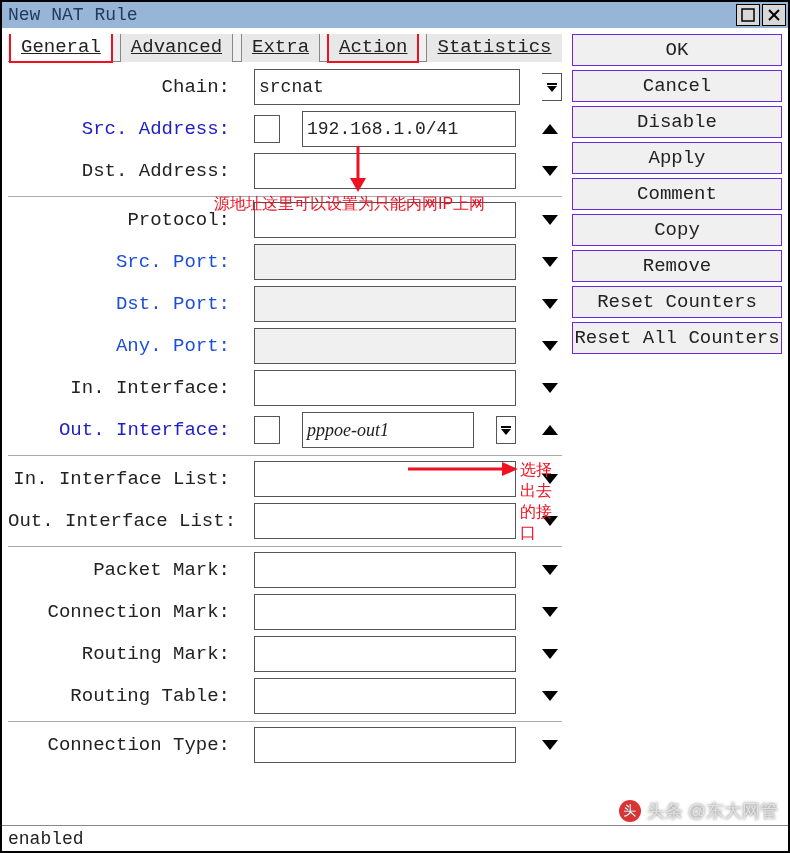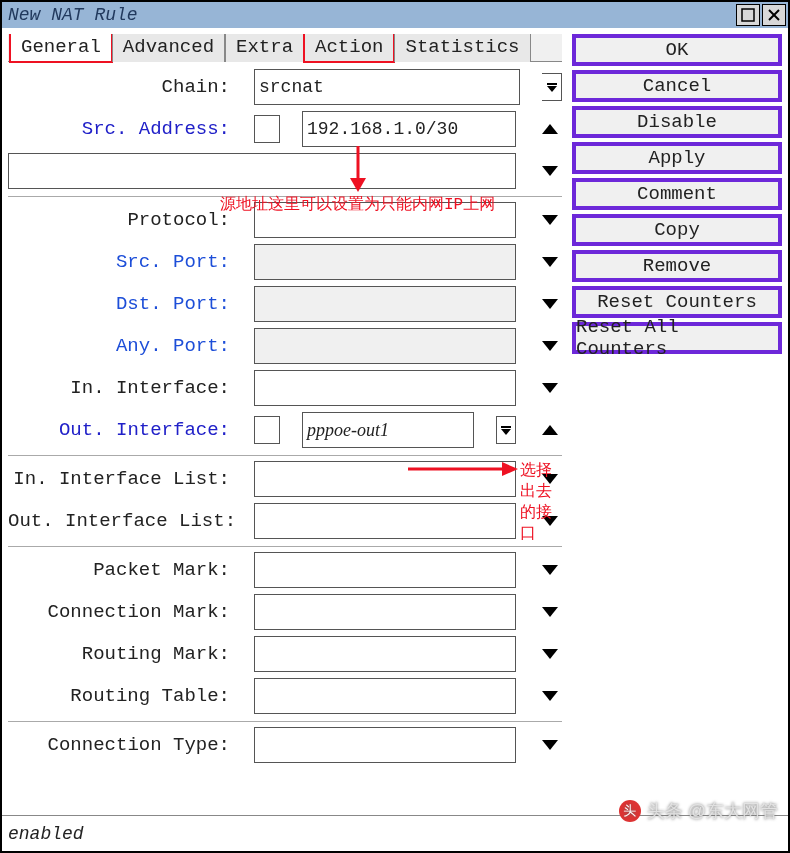--- a/index.html
+++ b/index.html
@@ -21,21 +21,20 @@
     position: relative;
   }
   .titlebar {
     background: #97b5d6;
     color: #223a5e;
     display: flex;
     align-items: center;
     height: 26px;
     padding: 0 2px 0 6px;
     font-size: 18px;
-    font-style: italic;
   }
   .titlebar-title { flex: 1; }
   .titlebar-btn {
     width: 24px;
     height: 22px;
     border: 1.5px solid #000;
     background: #d8d8d8;
     margin-left: 2px;
     display: flex;
     align-items: center;
@@ -51,25 +50,26 @@
     background: #f0f0f0;
     height: 34px;
     padding-left: 8px;
     align-items: flex-end;
   }
   .tab {
     padding: 4px 10px;
     border: 1px solid #888;
     border-bottom: none;
     background: #e8e8e8;
-    margin-right: 0px;
+    margin-right: 8px;
     cursor: pointer;
     font-size: 19px;
     position: relative;
     top: 1px;
+    text-decoration: underline;
   }
   .tab.active { background: #fff; }
   .tab.boxed { outline: 2px solid #e12; outline-offset: -1px; }
   .body {
     flex: 1;
     display: flex;
     padding: 6px 6px 0 6px;
     gap: 10px;
     overflow: hidden;
   }
@@ -153,36 +153,35 @@
   }
   .btn-col {
     width: 210px;
     display: flex;
     flex-direction: column;
     gap: 4px;
     padding-top: 0;
   }
   .btn {
     height: 32px;
-    border: 4px solid #6d28d9;
+    border: 1px solid #6d28d9;
     background: #f0f0f0;
     display: flex;
     align-items: center;
     justify-content: center;
     font-size: 19px;
     cursor: pointer;
   }
   .statusbar {
     border-top: 1px solid #888;
-    height: 36px;
+    height: 26px;
     padding: 0 6px;
     font-size: 18px;
     display: flex;
     align-items: center;
-    font-style: italic;
   }
   .annot {
     position: absolute;
     color: #e12;
     font-size: 16px;
     font-family: "SimSun","Microsoft YaHei",sans-serif;
     pointer-events: none;
   }
   .arrow-svg { position: absolute; pointer-events: none; }
   .watermark {
@@ -243,28 +242,29 @@
         <div class="combo-dbl">
             <div class="line"></div>
             <div class="tri-down" style="border-left-width:5px;border-right-width:5px;border-top-width:6px;"></div>
           </div>
       </div>
 
       <div class="row">
         <div class="lbl blue">Src. Address:</div>
         <div class="prebox"></div>
         <div class="field">
-            <span>192.168.1.0/30</span>
+            <span>192.168.1.0/41</span>
           </div>
         <div class="tri-btn">
             <div class="tri-up"></div>
           </div>
       </div>
 
       <div class="row">
+        <div class="lbl">Dst. Address:</div>
         <div class="field"></div>
         <div class="tri-btn">
             <div class="tri-down"></div>
           </div>
       </div>
 
       <div class="hr"></div>
 
       <div class="row">
         <div class="lbl">Protocol:</div>
@@ -380,21 +380,21 @@
         <div class="field"></div>
         <div class="tri-btn">
             <div class="tri-down"></div>
           </div>
       </div>
 
       <svg class="arrow-svg" style="left:330px;top:110px;" width="40" height="50">
         <line x1="20" y1="2" x2="20" y2="38" stroke="#e12" stroke-width="3"></line>
         <polygon points="20,48 12,34 28,34" fill="#e12"></polygon>
       </svg>
-      <div class="annot" style="left:212px;top:160px;font-family:Liberation Mono, monospace;">源地址这里可以设置为只能内网IP上网</div>
+      <div class="annot" style="left:206px;top:160px;">源地址这里可以设置为只能内网IP上网</div>
 
       <svg class="arrow-svg" style="left:398px;top:425px;" width="120" height="20">
         <line x1="2" y1="10" x2="100" y2="10" stroke="#e12" stroke-width="3"></line>
         <polygon points="112,10 96,3 96,17" fill="#e12"></polygon>
       </svg>
       <div class="annot" style="left:512px;top:426px;">选择出去的接口</div>
 
     </div>
 
     <div class="btn-col">

